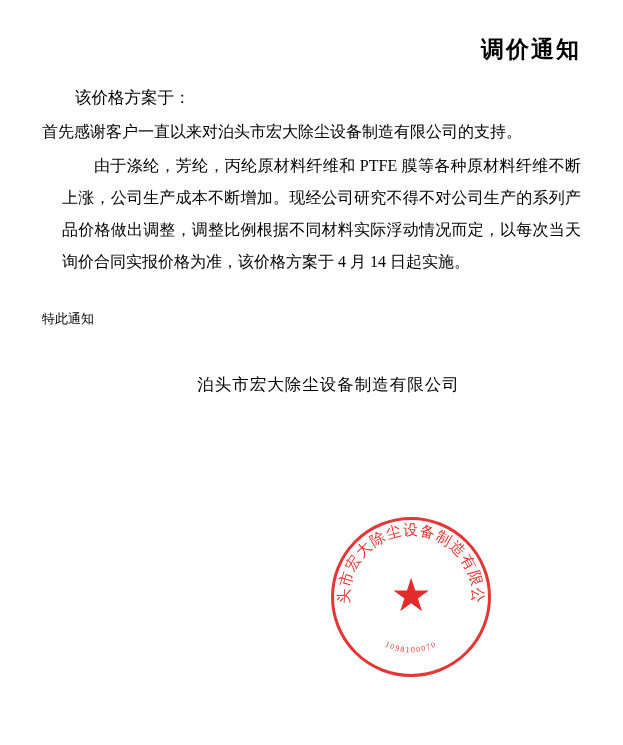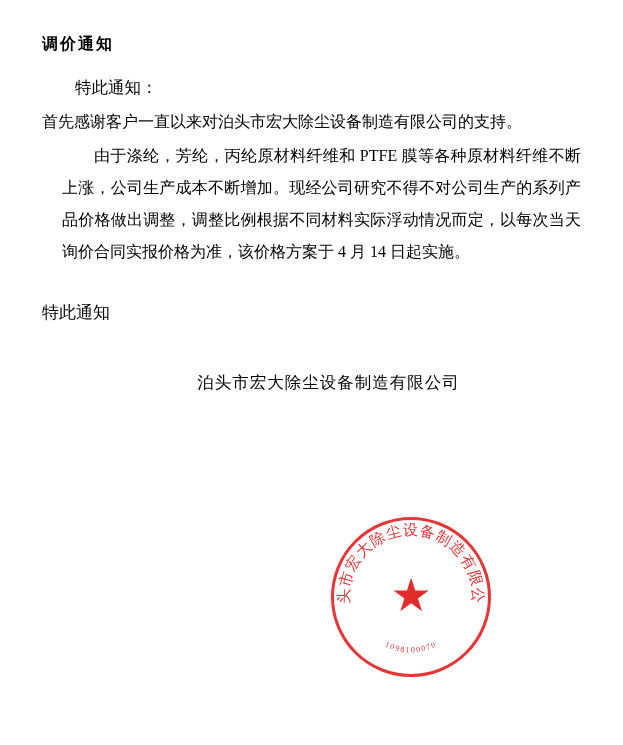--- a/index.html
+++ b/index.html
@@ -16,22 +16,22 @@
     overflow: hidden;
   }
   .page {
     position: relative;
     width: 623px;
     height: 745px;
     box-sizing: border-box;
     padding: 26px 42px 0 42px;
   }
   .doc-title {
-    text-align: left;
-    font-size: 16px;
+    text-align: right;
+    font-size: 23px;
     font-weight: bold;
     letter-spacing: 2px;
     margin: 8px 0 16px 0;
     font-family: "Liberation Serif", "DejaVu Serif", serif;
   }
   .salutation {
     font-size: 16.5px;
     line-height: 2.0;
     text-indent: 2em;
     margin: 0 0 2px 0;
@@ -47,21 +47,21 @@
     text-indent: 2em;
     margin-left: 20px;
   }
   .para.noindent {
     text-indent: 0;
   }
   .spacer-block {
     height: 26px;
   }
   .closing {
-    font-size: 17px;
+    font-size: 13px;
     line-height: 2.0;
     margin: 0;
     text-indent: 0;
   }
   .signature-block {
     margin-top: 36px;
     text-align: center;
     position: relative;
   }
   .sign-line {
@@ -128,21 +128,21 @@
     opacity: 0.9;
   }
 </style>
 </head>
 <body>
 
 <div class="page">
 
   <h1 class="doc-title">调价通知</h1>
 
-  <p class="salutation">特此通知：</p>
+  <p class="salutation">该价格方案于：</p>
 
   <p class="para noindent">首先感谢客户一直以来对泊头市宏大除尘设备制造有限公司的支持。</p>
 
   <p class="para indent">由于涤纶，芳纶，丙纶原材料纤维和 PTFE 膜等各种原材料纤维不断上涨，公司生产成本不断增加。现经公司研究不得不对公司生产的系列产品价格做出调整，调整比例根据不同材料实际浮动情况而定，以每次当天询价合同实报价格为准，该价格方案于 4 月 14 日起实施。</p>
 
 
   <div class="spacer-block"></div>
 
   <p class="closing">特此通知</p>
 

